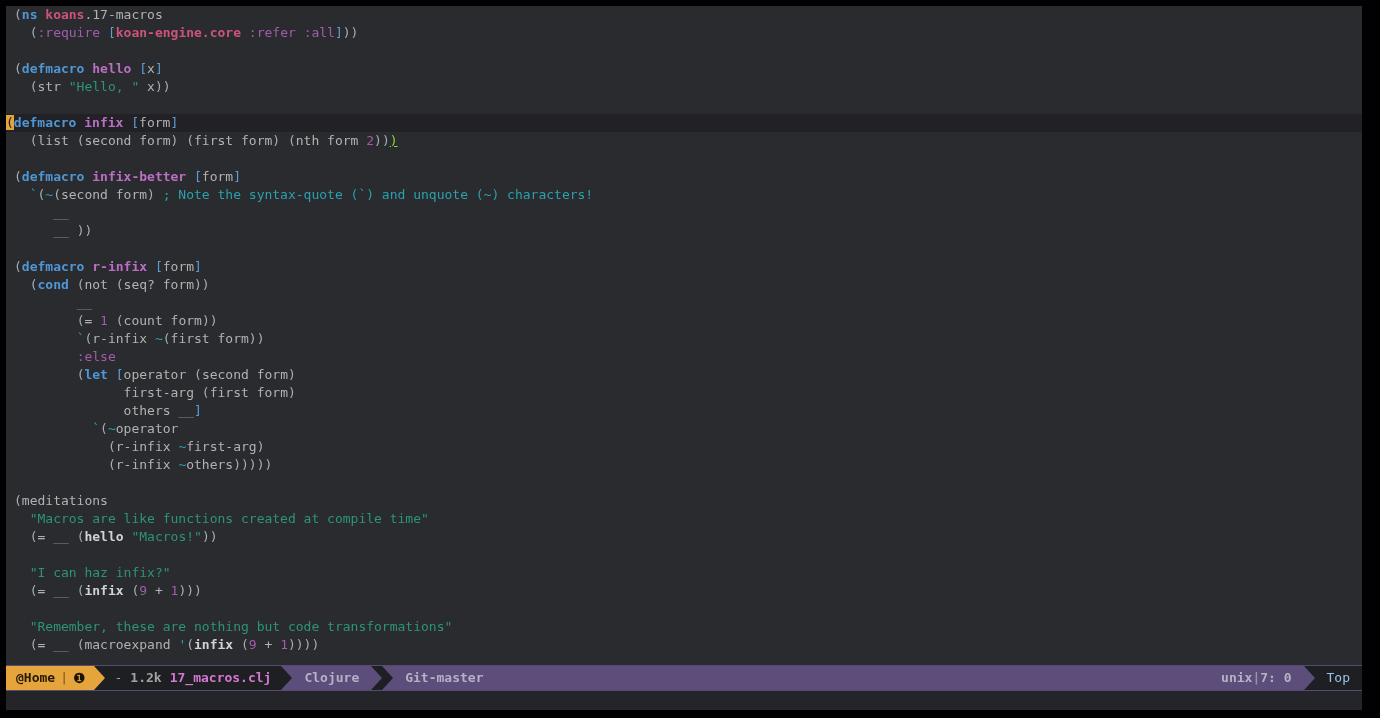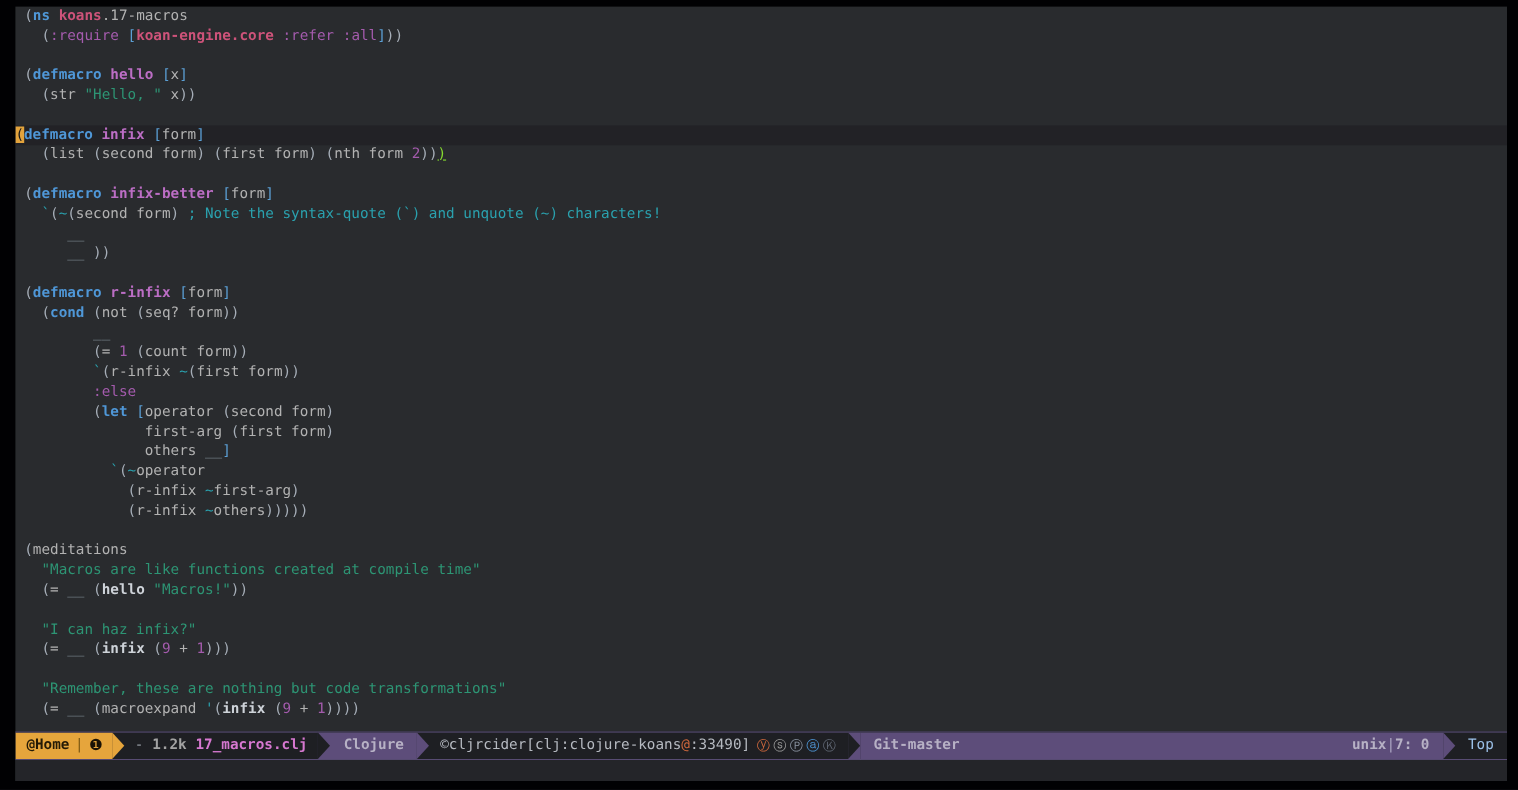--- a/index.html
+++ b/index.html
@@ -1,21 +1,21 @@
 <!DOCTYPE html>
 <html style="--bg: #292b2e; --hlline: #222226; --base: #b2b2b2; --kw: #4f97d7; --fn: #bc6ec5; --type: #ce537a; --const: #a45bad; --str: #2d9574; --comment: #2aa1ae; --cursor: #e2a33c; --mlorange: #e6a53c; --mlpurple: #5d4d7a; --mldark: #1e1f23;"><head>
 <meta charset="utf-8">
 <style>
   html,body{margin:0;padding:0;}
   body{
     width:1380px;height:718px;background:#010103;overflow:hidden;
     font-family:"DejaVu Sans Mono","Liberation Mono",monospace;
   }
   .frame{
-    position:absolute;left:14px;top:6px;width:1356px;height:704px;
+    position:absolute;left:6px;top:6px;width:1356px;height:704px;
     display:flex;flex-direction:column;background:var(--bg,#292b2e);
   }
   
   .code-area{
     height:659px;flex:none;overflow:hidden;
     padding-left:8px;box-sizing:border-box;
     font-size:13px;line-height:18px;white-space:pre;
   }
   .code-line{height:18px;white-space:pre;}
   .code-line.current{
@@ -87,24 +87,20 @@
     <div class="seg seg-dark">
       <span class="mod">-</span><span class="bsize">1.2k</span><span class="bname">17_macros.clj</span>
     </div>
     <div class="arrow d-p"></div>
 
     <div class="seg seg-purple">
       <span>Clojure</span>
     </div>
     <div class="arrow p-d"></div>
 
-    <div class="seg seg-dark proc">
-      <span><span>©cljrcider[clj:clojure-koans</span><span class="at">@</span><span>:33490]</span></span>
-      <span class="mini"><span style="color: rgb(209, 105, 61);">ⓨ</span><span style="color: rgb(154, 154, 154);">ⓢ</span><span style="color: rgb(138, 147, 160);">Ⓟ</span><span style="color: rgb(79, 151, 215);">ⓐ</span><span style="color: rgb(95, 102, 114);">Ⓚ</span></span>
-    </div>
     <div class="arrow d-p"></div>
 
     <div class="seg seg-purple seg-git">
       <span>Git-master</span>
       <span class="rightinfo">
         <span>unix</span>
         <span class="pipe">|</span>
         <span>7: 0</span>
       </span>
     </div>

